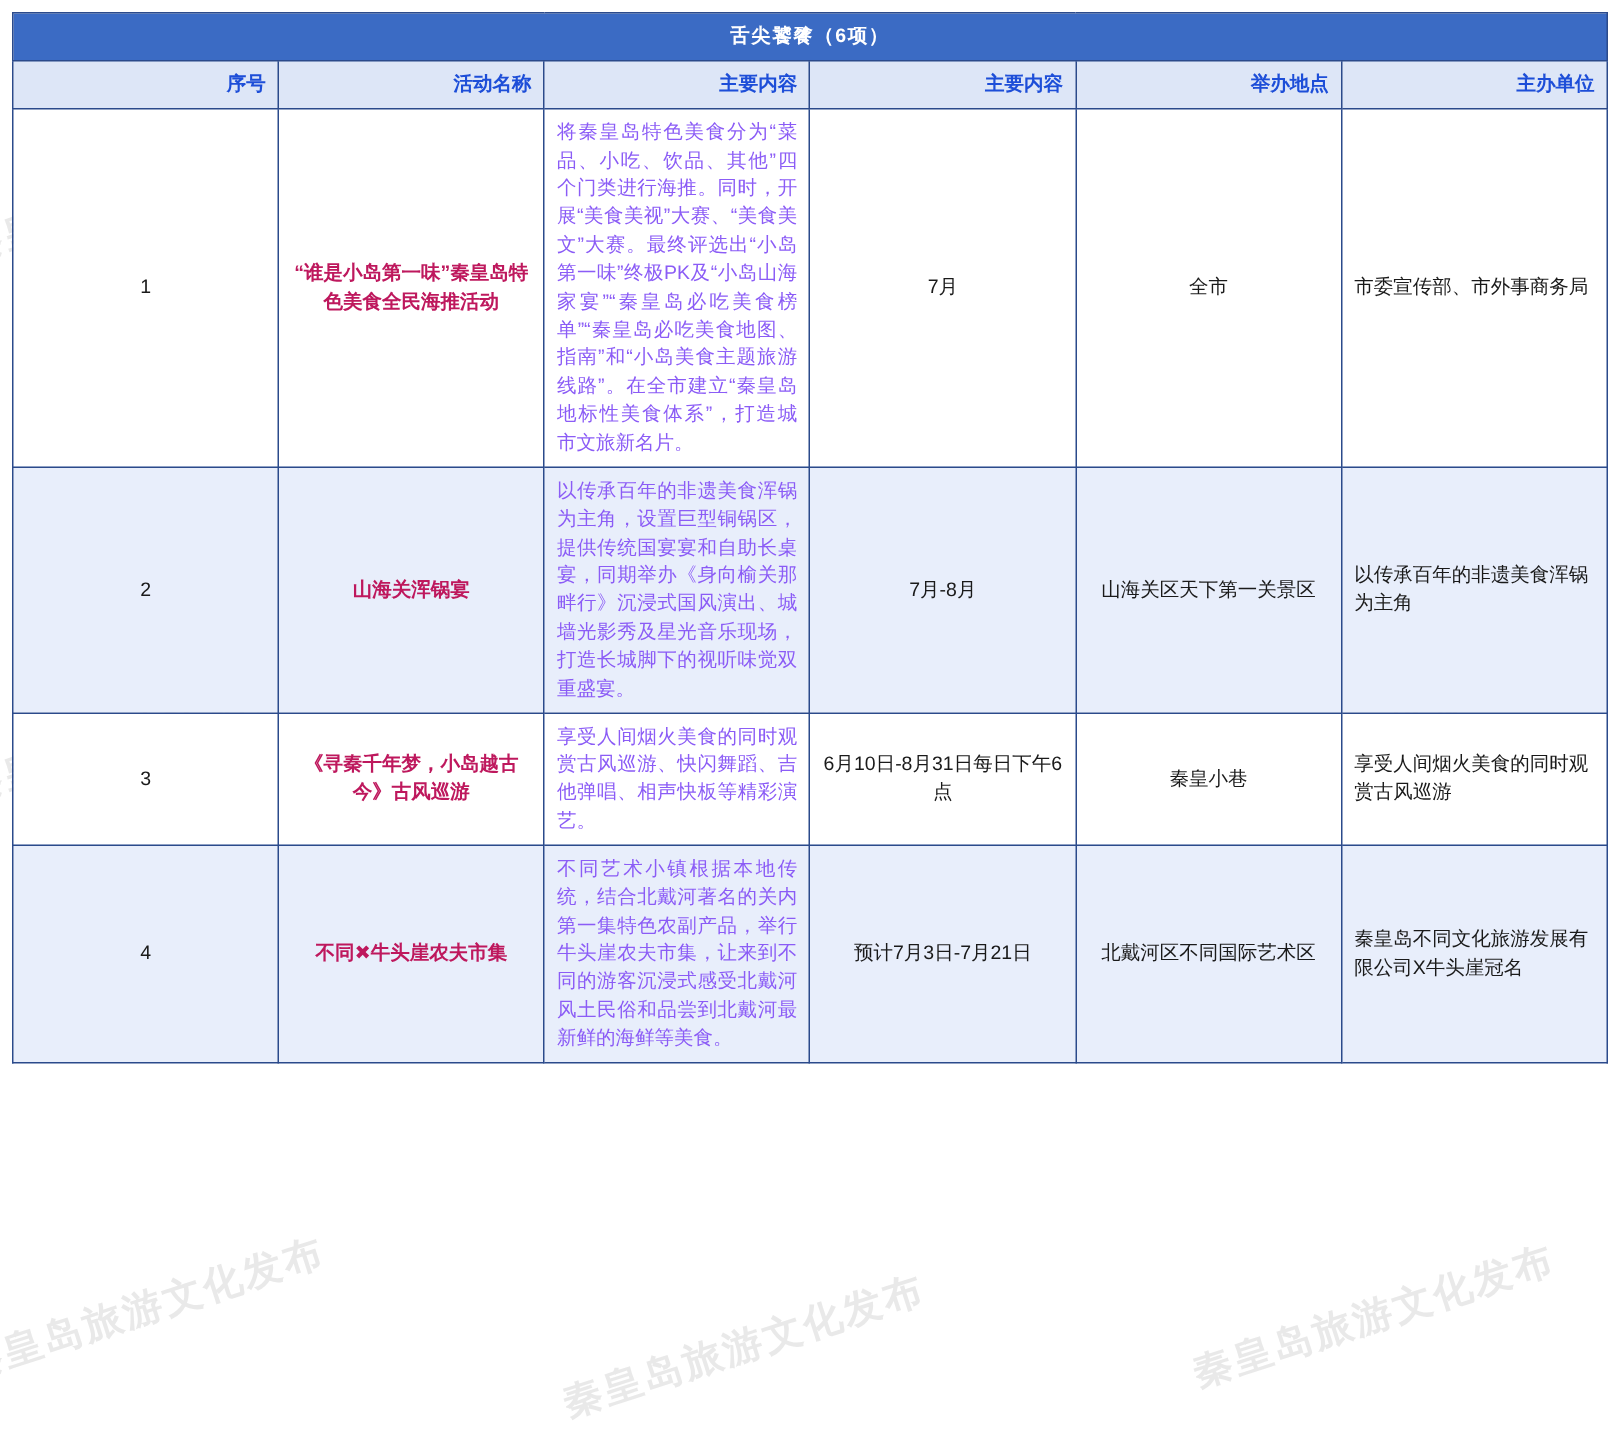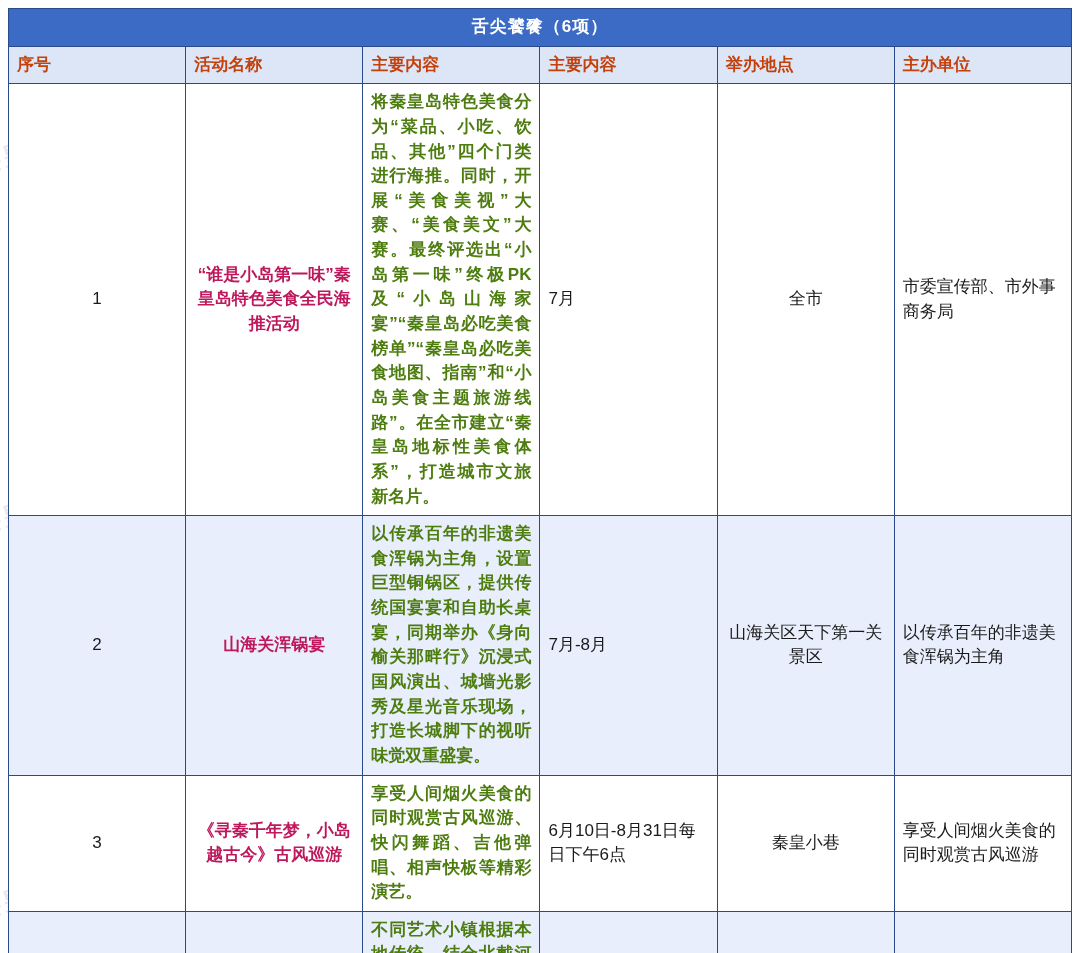--- a/index.html
+++ b/index.html
@@ -25,38 +25,38 @@
     border-collapse: collapse;
     table-layout: fixed;
     width: 1064px;
     position: relative;
     z-index: 2;
   }
   table.schedule td, table.schedule th {
     border: 1px solid #2b4a8b;
     padding: 6px 8px;
     vertical-align: middle;
-    font-size: 17px;
+    font-size: 13px;
     line-height: 1.45;
   }
   .title-row td {
     background: #3b6bc4;
     color: #ffffff;
     text-align: center;
     font-size: 19px;
     font-weight: bold;
     letter-spacing: 1px;
     padding: 10px 8px;
     border: 1px solid #2b4a8b;
   }
   .head-row th {
     background: #dde6f7;
-    color: #c2410c;
+    color: #1d4ed8;
     font-weight: bold;
-    text-align: left;
+    text-align: right;
     font-size: 18px;
     padding: 10px 6px;
   }
   tbody tr.row-odd td { background: #ffffff; }
   tbody tr.row-even td { background: #e8eefb; }
 
   td.c-no {
     text-align: center;
     width: 50px;
     font-size: 17px;
@@ -64,26 +64,26 @@
   td.c-name {
     text-align: center;
     width: 128px;
     font-weight: bold;
     color: #be185d;
   }
   td.c-content {
     text-align: justify;
     text-justify: inter-ideograph;
     width: 480px;
-    font-weight: bold;
-    color: #4d7c0f;
+    font-weight: normal;
+    color: #8b5cf6;
     line-height: 1.5;
   }
   td.c-time {
-    text-align: left;
+    text-align: center;
     width: 92px;
   }
   td.c-place {
     text-align: center;
     width: 125px;
   }
   td.c-org {
     text-align: left;
     width: 150px;
   }

